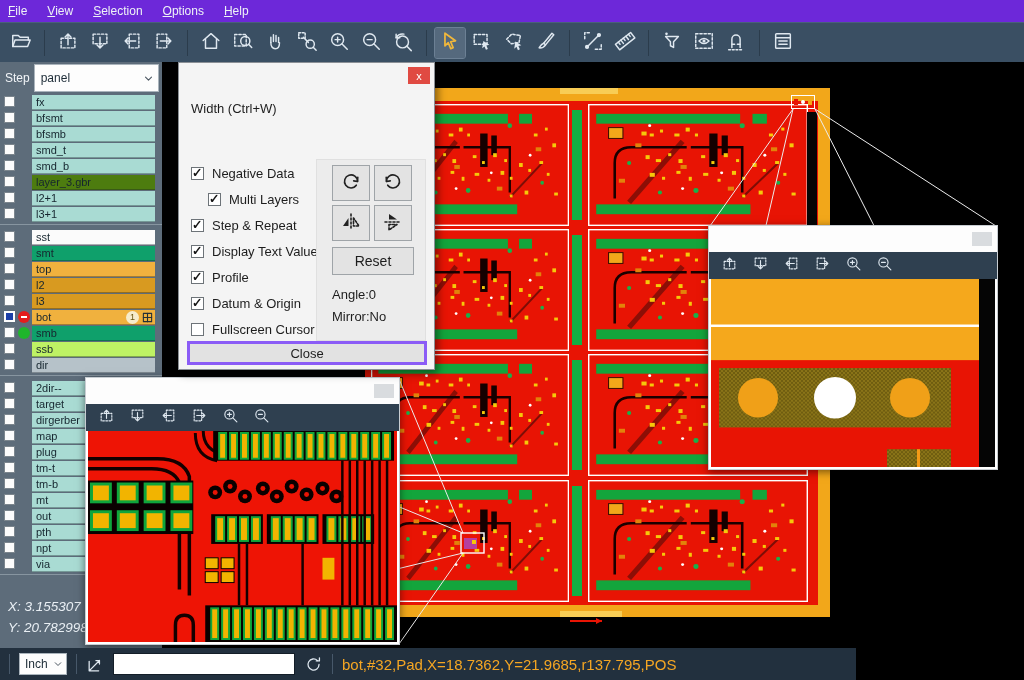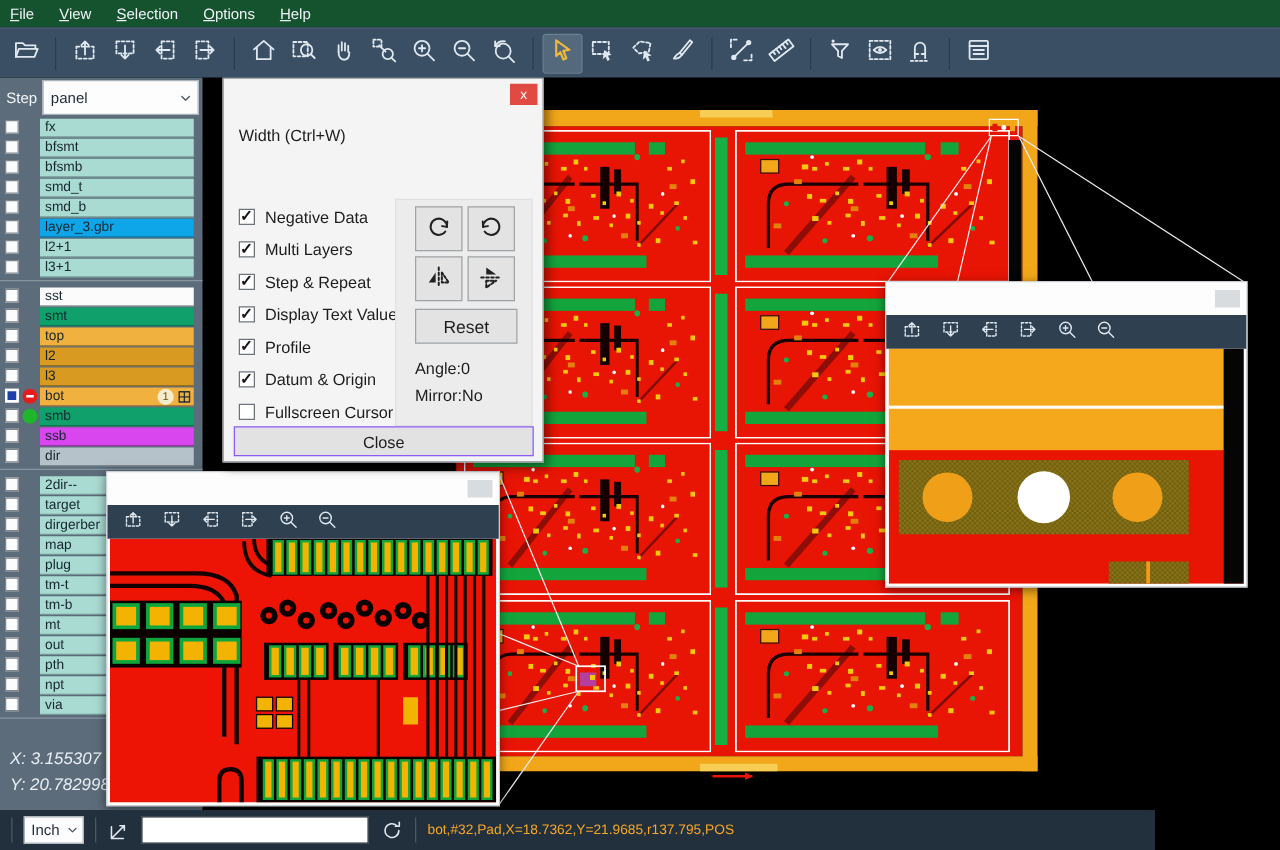--- a/index.html
+++ b/index.html
@@ -1,21 +1,21 @@
 <!DOCTYPE html>
 <html><head>
 <meta charset="utf-8">
 <style>
   html,body{margin:0;padding:0;background:#222;}
   *{box-sizing:border-box;}
   .screen{position:relative;width:1024px;height:680px;background:#000;overflow:hidden;
           font-family:"Liberation Sans",sans-serif;-webkit-font-smoothing:antialiased;}
   .abs{position:absolute;}
   
-  .menubar{position:absolute;left:0;top:0;width:1024px;height:22px;background:#14532d;
+  .menubar{position:absolute;left:0;top:0;width:1024px;height:22px;background:#6d28d9;
            display:flex;align-items:center;padding-left:8px;gap:20px;z-index:11;}
   .menu-item{color:#eef2f6;font-size:12px;cursor:default;}
   .menu-item u{text-decoration:underline;}
   
   .toolbar{position:absolute;left:0;top:22px;width:1024px;height:40px;background:#3a4f63;
            border-top:1px solid #49607a;display:flex;align-items:center;padding:0 6px;gap:2px;z-index:11;}
   .tb-btn{width:30px;height:30px;display:flex;align-items:center;justify-content:center;
           border-radius:2px;color:#dfe8f0;}
   .tb-btn svg{width:22px;height:22px;}
   .tb-btn.active{background:#55697d;color:#f0b73c;outline:1px solid #6c8094;}
@@ -78,33 +78,33 @@
   .chk-row{position:absolute;left:12px;display:flex;align-items:center;gap:8px;height:16px;}
   .chk{width:13px;height:13px;border:1px solid #6d7378;background:#fff;position:relative;flex:0 0 13px;}
   .chk.checked::after{content:"\2713";position:absolute;left:0px;top:-3px;font-size:12.5px;font-weight:bold;color:#141414;}
   .tpanel{position:absolute;left:137px;top:96px;width:110px;height:182px;background:#ececec;border:1px solid #e0e0e0;}
   .tbn{position:absolute;width:38px;height:36px;background:#e3e3e3;border:1px solid #9fa4a8;
        display:flex;align-items:center;justify-content:center;color:#222;}
   .tbn svg{width:24px;height:24px;}
   .reset-btn{position:absolute;left:153px;top:184px;width:82px;height:28px;background:#e3e3e3;border:1px solid #9fa4a8;
              display:flex;align-items:center;justify-content:center;font-size:14px;}
   .ang-txt{position:absolute;left:153px;}
-  .close-btn{position:absolute;left:8px;top:278px;width:240px;height:24px;background:#e2e2e2;border:1px solid #8b5cf6;
+  .close-btn{position:absolute;left:8px;top:278px;width:240px;height:24px;background:#e2e2e2;border:3px solid #8b5cf6;
              display:flex;align-items:center;justify-content:center;}
   
-  .statusbar{position:absolute;left:0;top:648px;width:924px;height:32px;background:#22303e;z-index:12;
+  .statusbar{position:absolute;left:0;top:648px;width:856px;height:32px;background:#22303e;z-index:12;
              display:flex;align-items:center;color:#e8eef3;}
   .sb-sep{width:1px;height:20px;background:#47586a;margin:0 9px;flex:0 0 1px;}
   .unit-select{width:48px;height:22px;background:#fdfdfd;border:1px solid #aab4bc;display:flex;align-items:center;
                justify-content:space-between;padding:0 2px 0 5px;font-size:12px;color:#1c2b36;}
   .unit-select .icon svg{width:12px;height:12px;color:#4a5560;display:block;}
   .sb-icon{color:#dfe8f0;display:flex;}
   .sb-icon svg{width:19px;height:19px;}
   .sb-input{width:182px;height:22px;border:1px solid #141e28;background:#fff;margin:0;padding:0 4px;font-size:12px;}
-  .sb-status{color:#f5a623;font-size:11px;white-space:nowrap;}
+  .sb-status{color:#f5a623;font-size:15px;white-space:nowrap;}
 </style>
 </head>
 <body>
 
 <div class="screen">
 
   <div class="menubar" id="menubar">
       <span class="menu-item"><u>F</u>ile</span>
       <span class="menu-item"><u>V</u>iew</span>
       <span class="menu-item"><u>S</u>election</span>
@@ -302,21 +302,21 @@
             </span>
           </div>
           <div class="lrow">
             <span class="cb"></span>
             <span class="pill" style="background:#a9dbd3">
               <span>smd_b</span>
             </span>
           </div>
           <div class="lrow">
             <span class="cb"></span>
-            <span class="pill" style="background:#0ea5e9">
+            <span class="pill" style="background:#4d7c0f">
               <span>layer_3.gbr</span>
             </span>
           </div>
           <div class="lrow">
             <span class="cb"></span>
             <span class="pill" style="background:#a9dbd3">
               <span>l2+1</span>
             </span>
           </div>
           <div class="lrow">
@@ -373,21 +373,21 @@
           </div>
           <div class="lrow">
             <span class="cb"></span>
             <span class="ind green"></span>
             <span class="pill" style="background:#0fa06b">
               <span>smb</span>
             </span>
           </div>
           <div class="lrow">
             <span class="cb"></span>
-            <span class="pill" style="background:#d946ef">
+            <span class="pill" style="background:#bef264">
               <span>ssb</span>
             </span>
           </div>
           <div class="lrow">
             <span class="cb"></span>
             <span class="pill" style="background:#b6c2c9">
               <span>dir</span>
             </span>
           </div>
         </div>
@@ -798,21 +798,21 @@
   </div>
 
   <div id="dialog">
     <div class="dlg-close">x</div>
     <div class="width-label">Width (Ctrl+W)</div>
     <div id="chk-col">
         <div class="chk-row" style="top: 102px;">
           <span class="chk checked"></span>
           <span>Negative Data</span>
         </div>
-        <div class="chk-row" style="top: 128px;">
+        <div class="chk-row" style="top: 128px; margin-left: 17px;">
           <span class="chk checked"></span>
           <span>Multi Layers</span>
         </div>
         <div class="chk-row" style="top: 154px;">
           <span class="chk checked"></span>
           <span>Step &amp; Repeat</span>
         </div>
         <div class="chk-row" style="top: 180px;">
           <span class="chk checked"></span>
           <span>Display Text Value</span>

